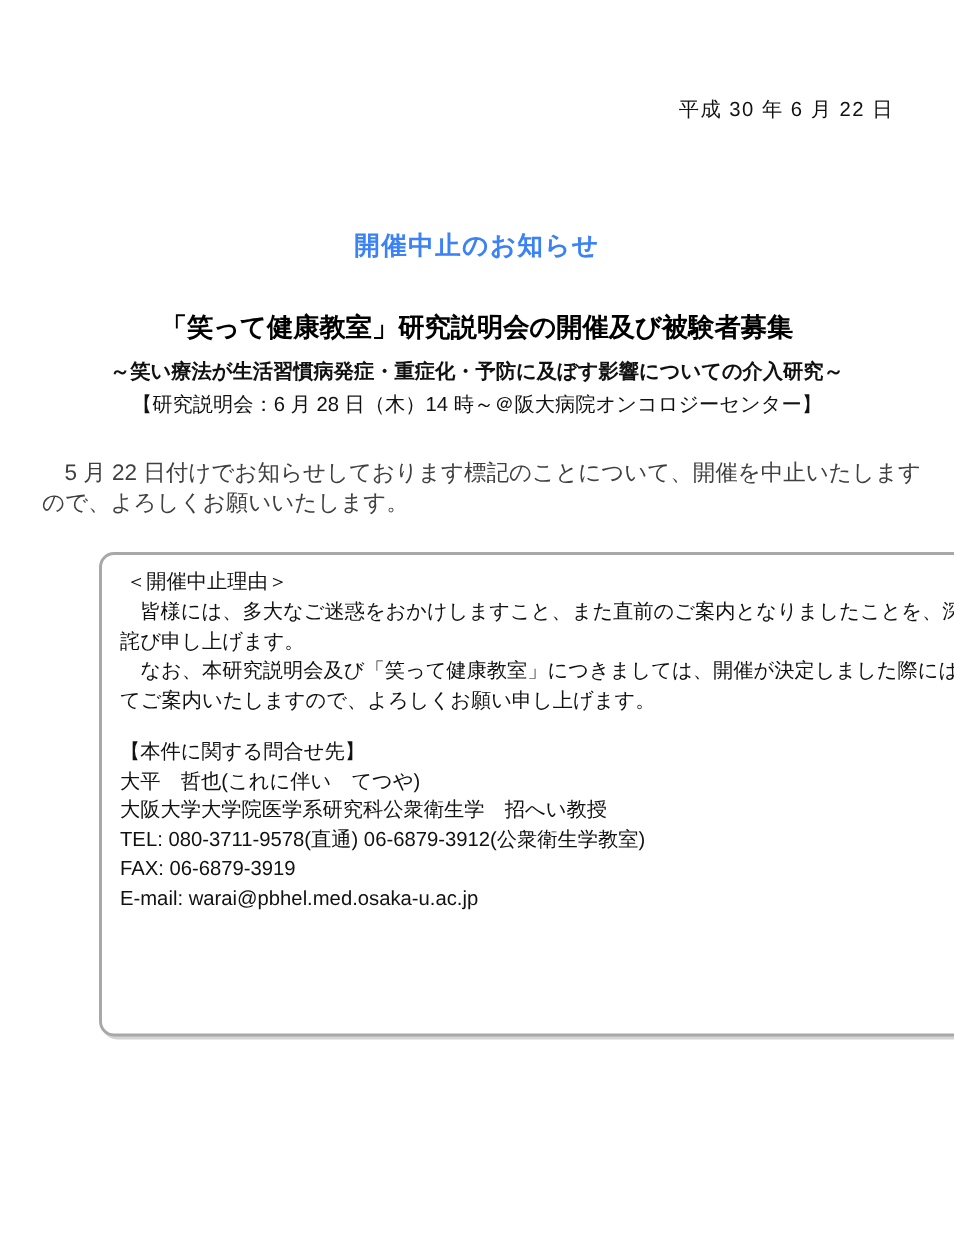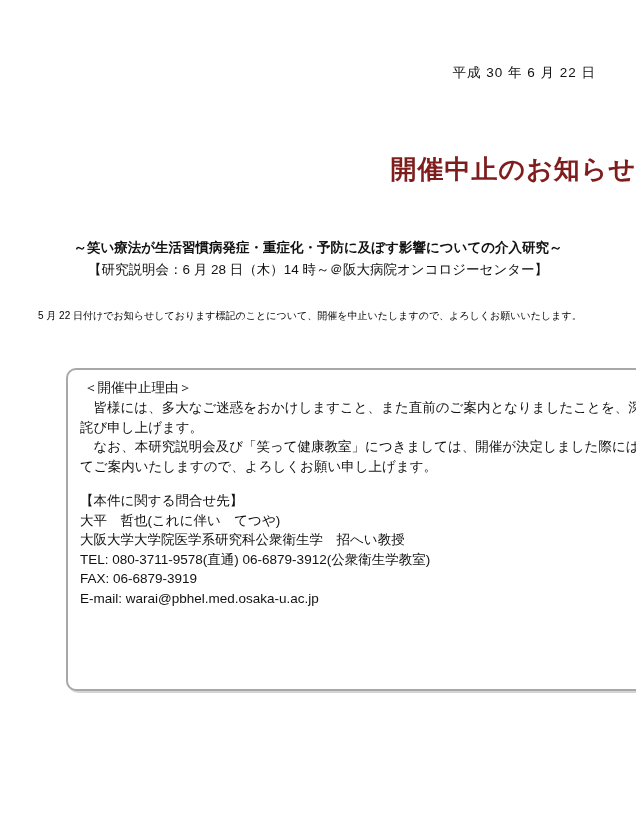--- a/index.html
+++ b/index.html
@@ -22,24 +22,24 @@
     right: 40px;
     font-size: 13.5px;
     letter-spacing: 1px;
     color: #111111;
   }
   .notice-title {
     position: absolute;
     top: 152px;
     left: 0;
     width: 100%;
-    text-align: right;
-    font-size: 26px;
+    text-align: center;
+    font-size: 17px;
     font-weight: bold;
-    color: #7f1d1d;
+    color: #3b82f6;
     letter-spacing: 1px;
   }
   .main-title {
     position: absolute;
     top: 206px;
     left: 0;
     width: 100%;
     text-align: center;
     font-size: 17.5px;
     font-weight: bold;
@@ -62,23 +62,23 @@
     width: 100%;
     text-align: center;
     font-size: 13.5px;
     color: #111111;
   }
   .intro {
     position: absolute;
     top: 306px;
     left: 28px;
     width: 586px;
-    font-size: 10px;
+    font-size: 15px;
     line-height: 19.5px;
-    color: #000000;
+    color: #404040;
   }
   .cancel-box {
     position: absolute;
     top: 368px;
     left: 26px;
     width: 616px;
     height: 323px;
     box-sizing: border-box;
     border: 2px solid #a8a8a8;
     border-radius: 10px;
@@ -109,20 +109,21 @@
 </style>
 </head>
 <body>
 
 <div class="page">
 
   <div class="date-line">平成 30 年 6 月 22 日</div>
 
   <div class="notice-title">開催中止のお知らせ</div>
 
+  <div class="main-title">「笑って健康教室」研究説明会の開催及び被験者募集</div>
 
   <div class="subtitle">～笑い療法が生活習慣病発症・重症化・予防に及ぼす影響についての介入研究～</div>
 
   <div class="session-info">【研究説明会：6 月 28 日（木）14 時～＠阪大病院オンコロジーセンター】</div>
 
   <div class="intro">　5 月 22 日付けでお知らせしております標記のことについて、開催を中止いたしますので、よろしくお願いいたします。</div>
 
   <div class="cancel-box">
     <div class="reason-heading">＜開催中止理由＞</div>
 

